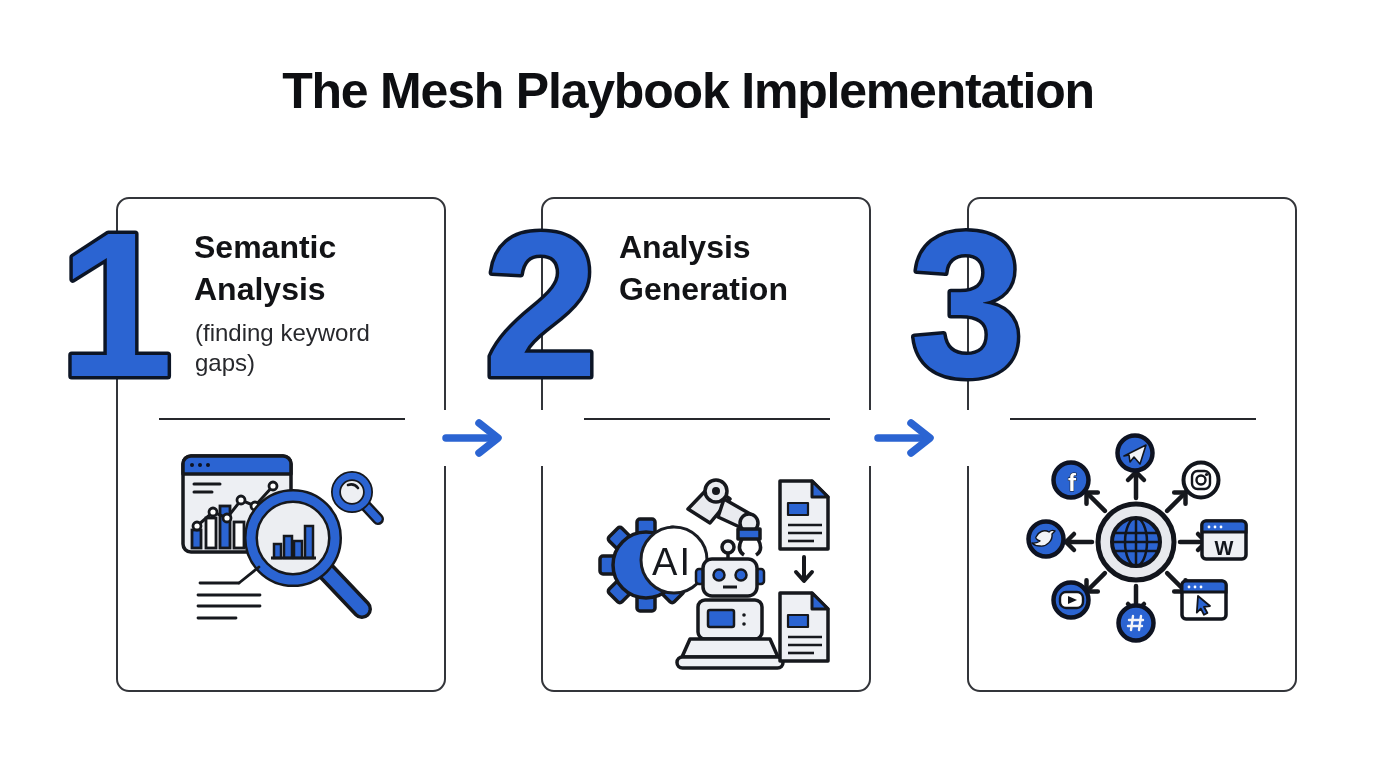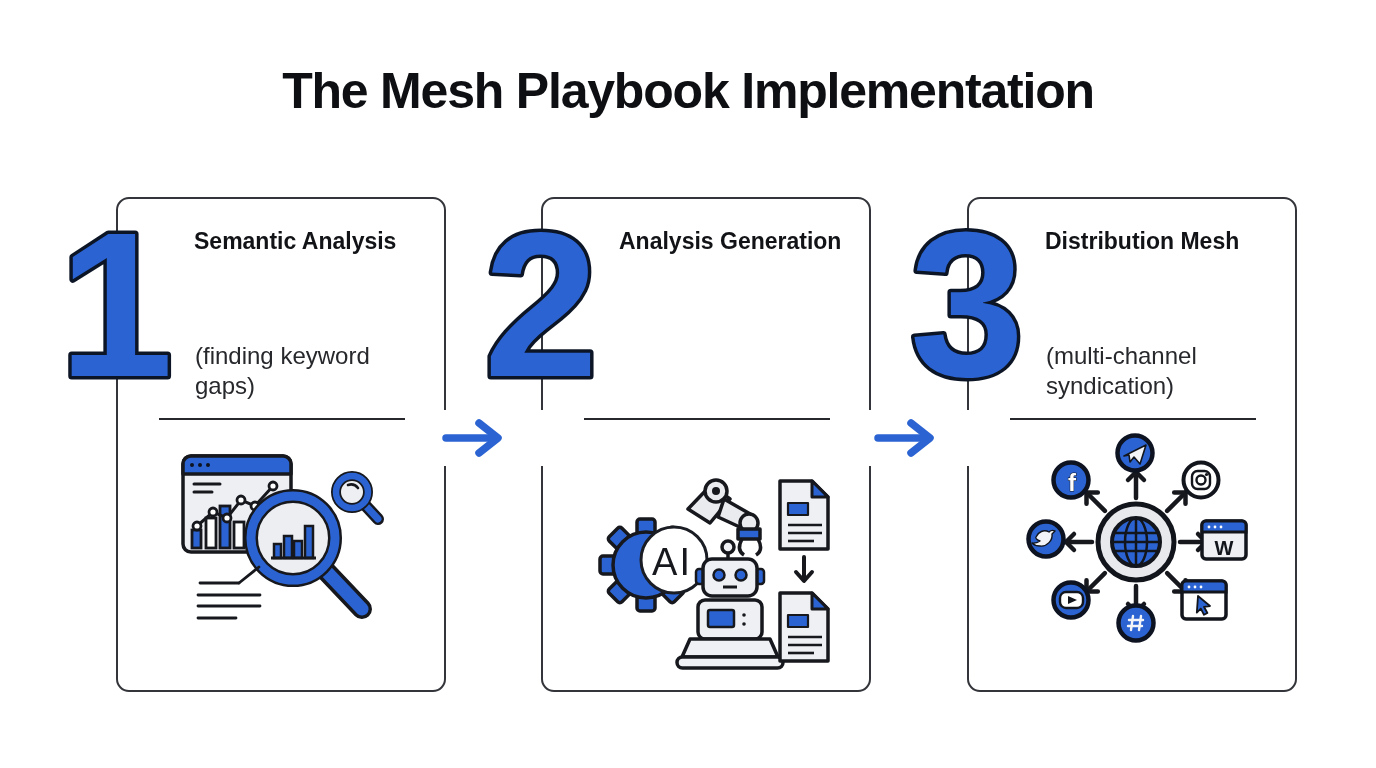--- a/index.html
+++ b/index.html
@@ -22,24 +22,24 @@
   .card.step-3 { left:967px; }
 
   .num-svg { position:absolute; left:-72px; top:24px; z-index:3; }
   .num-svg text {
     font-family:"Liberation Sans","DejaVu Sans",sans-serif;
     font-weight:bold;
   }
 
   .card-title {
     position:absolute; left:76px; top:27px; max-width:236px;
-    font-size:23px; font-weight:bold; line-height:1.32; color:#121316;
+    font-size:32px; font-weight:bold; line-height:1.32; color:#121316;
   }
   .card-subtitle {
-    position:absolute; left:77px; top:142px;
+    position:absolute; left:77px; top:119px;
     font-size:24px; line-height:1.27; color:#27282c;
   }
   .step-1 .card-subtitle { max-width:205px; }
   .step-2 .card-subtitle { max-width:240px; }
   .step-3 .card-subtitle { max-width:205px; }
 
   .divider {
     position:absolute; left:41px; top:219px; width:246px; height:0;
     border-top:2.5px solid #26282c;
   }
@@ -211,22 +211,20 @@
           <line x1="212" y1="74" x2="238" y2="74" stroke-width="2.6"></line>
         </g>
       </svg>
     </div>
   </section>
 
   <section class="card step-3">
     <svg class="num-svg" width="140" height="170" viewBox="0 0 140 170">
       <text x="70" y="153" font-size="206" text-anchor="middle" fill="#2b64d2" stroke="#0c1526" stroke-width="7" stroke-linejoin="round" paint-order="stroke">3</text>
     </svg>
-    <div class="card-title">Distribution Mesh</div>
-    <div class="card-subtitle">(multi-channel syndication)</div>
     <div class="divider"></div>
 
     <div class="icon-wrap">
       <svg width="280" height="235" viewBox="0 0 280 235">
 
         <g stroke="#16181d" stroke-width="4.5" fill="none" stroke-linecap="round" stroke-linejoin="round">
           <g>
               <line x1="144" y1="69" x2="144" y2="43"></line>
               <polyline points="136,51 144,43 152,51"></polyline>
             </g>

